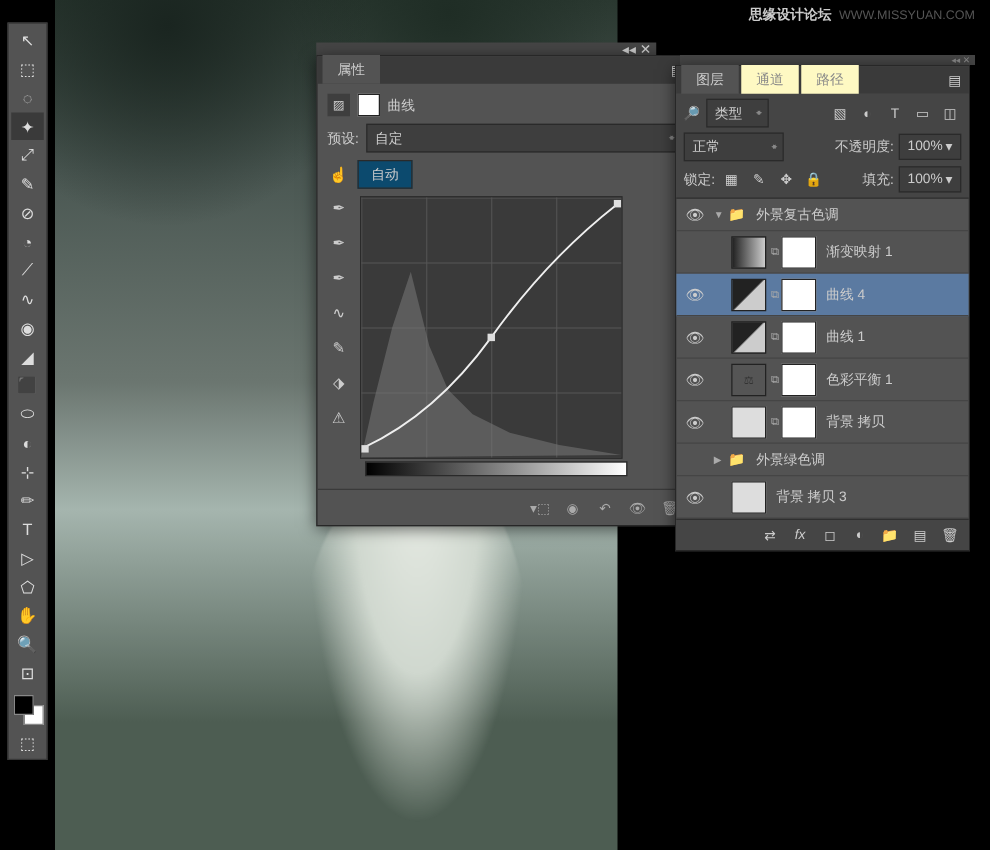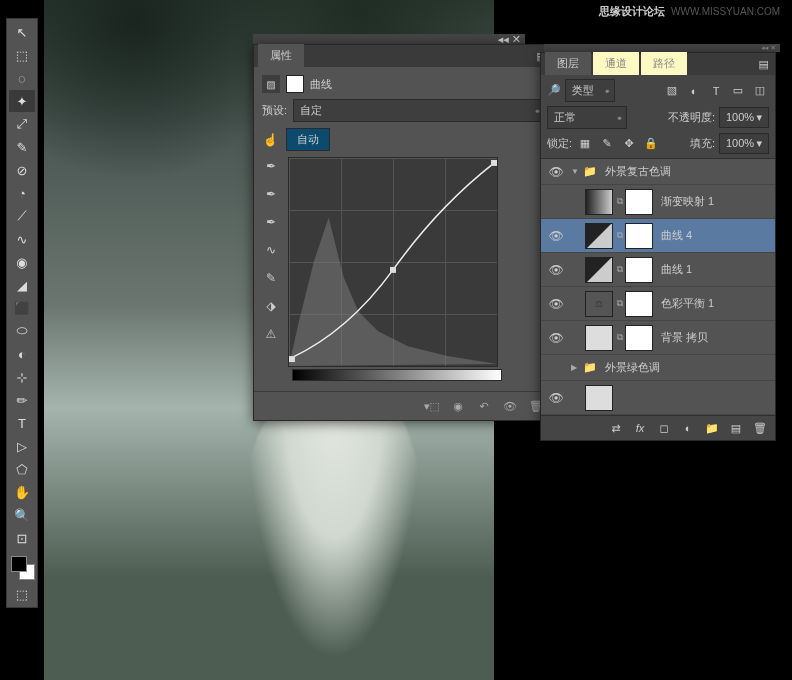--- a/index.html
+++ b/index.html
@@ -254,20 +254,21 @@
       <div class="lrow grp">
         <div class="eye"></div>
         <div class="tri">▶</div>
         <div class="folder">📁</div>
         <div class="lname">外景绿色调</div>
       </div>
       <div class="lrow">
         <div class="eye">👁</div>
         <div class="indent"></div>
         <div class="thumb img"></div>
+        <div class="lname">背景 拷贝 3</div>
       </div>
     </div>
   <div class="lay-foot">
     <div class="ic">⇄</div>
     <div class="ic">
         <i>fx</i>
       </div>
     <div class="ic">◻</div>
     <div class="ic">◐</div>
     <div class="ic">📁</div>

